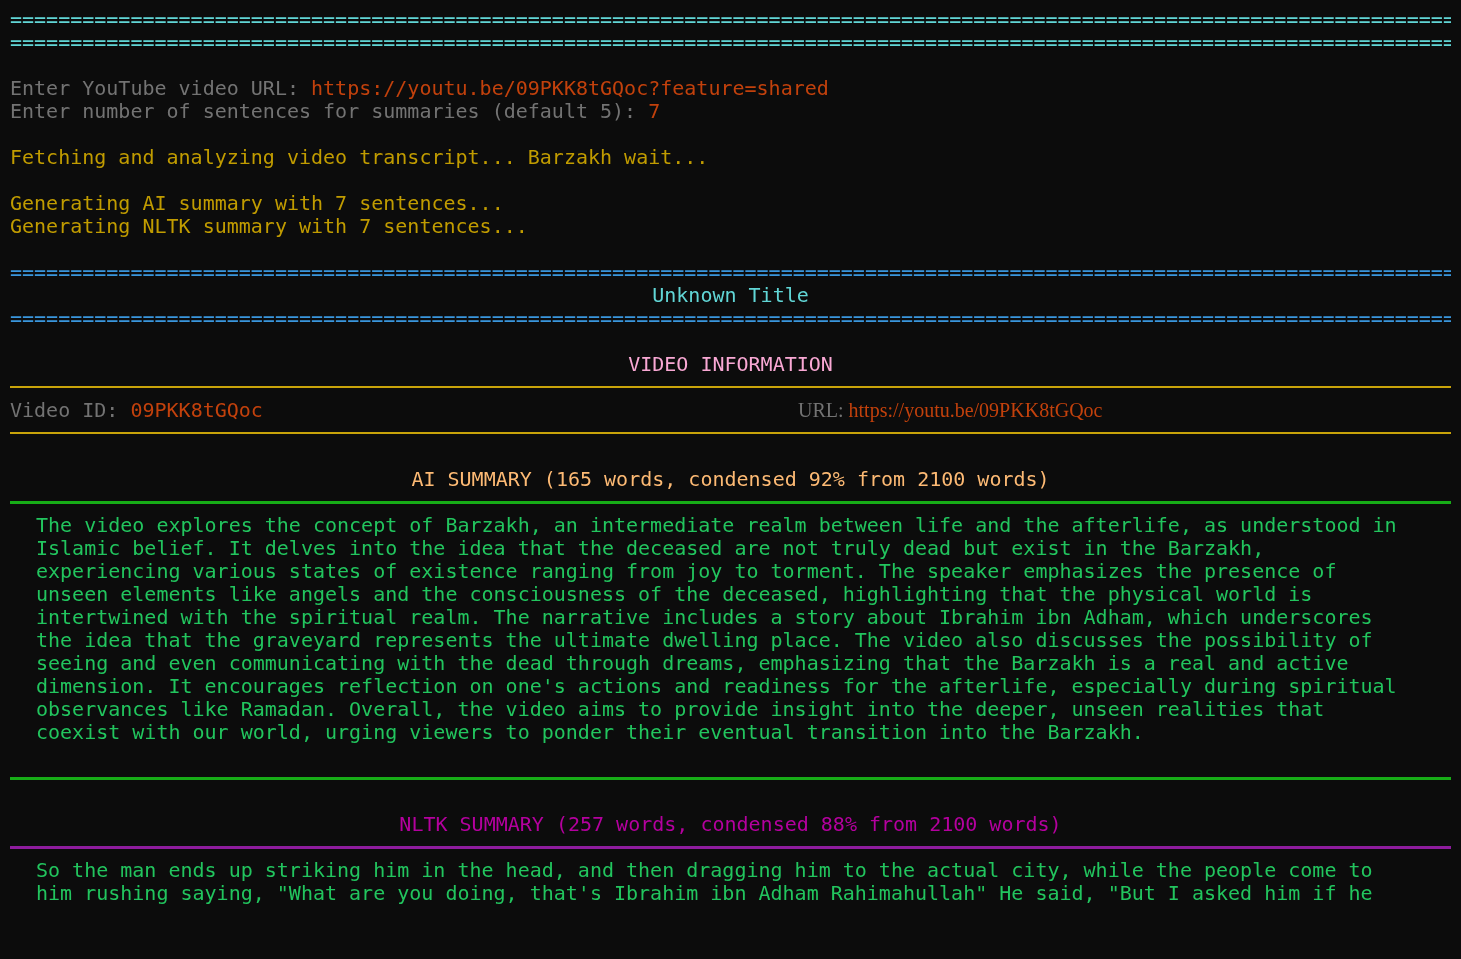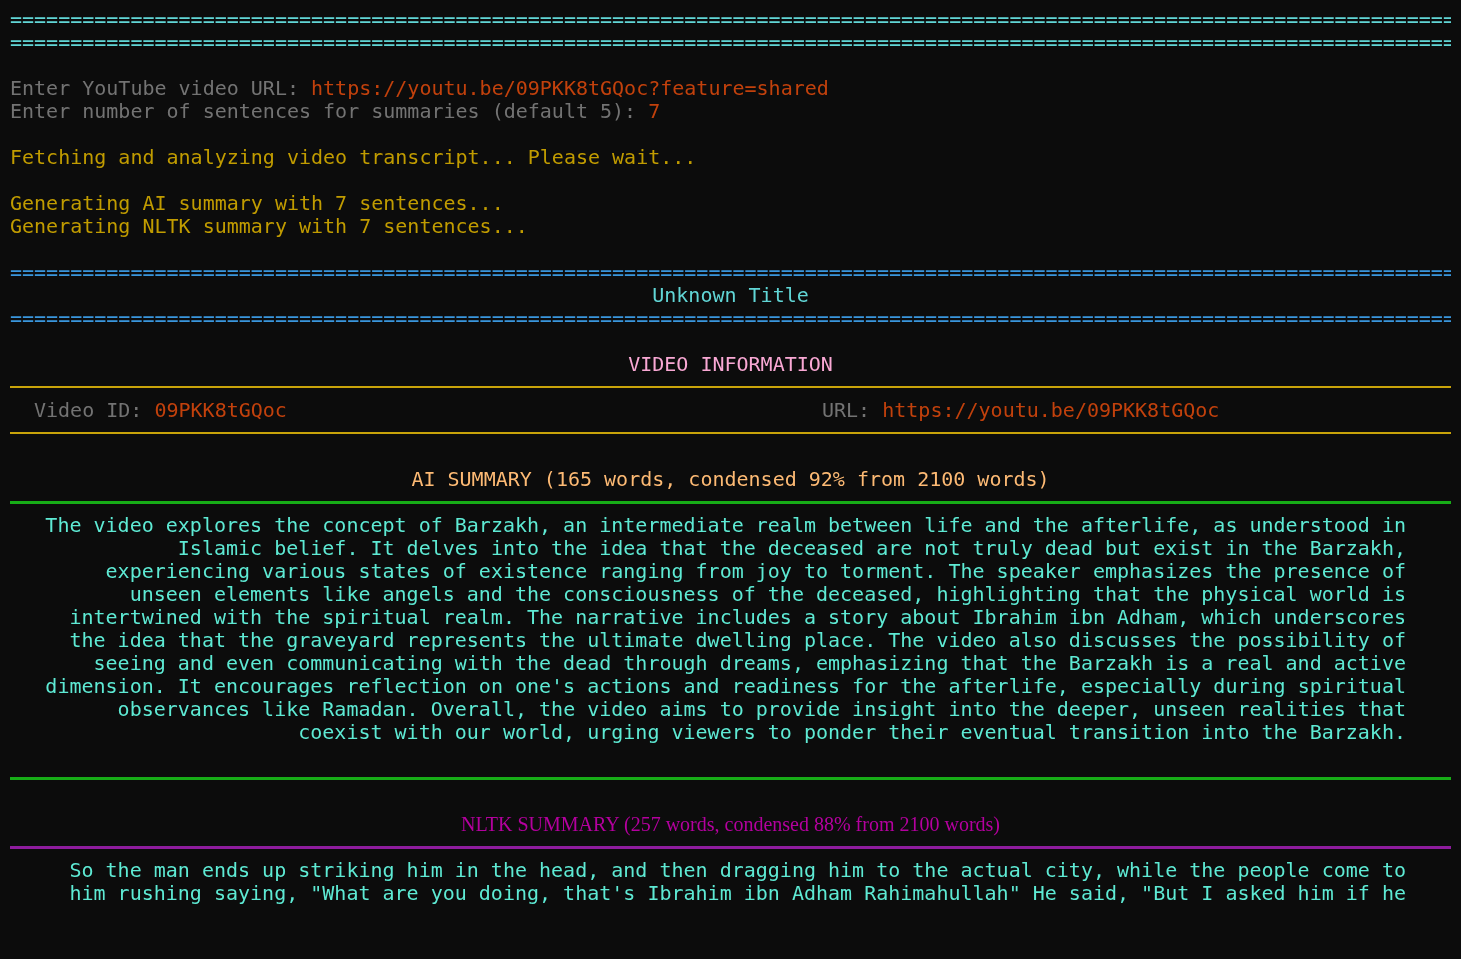--- a/index.html
+++ b/index.html
@@ -18,54 +18,53 @@
   }
   .line { height: 23px; white-space: pre; overflow: hidden; }
   .center { text-align: center; }
 
   .c-bcyan   { color: #61D6D6; }  
   .c-blue    { color: #3A96DD; }  
   .c-green   { color: #737373; }  
   .c-yellow  { color: #C19C00; }  
   .c-byellow { color: #f9a8d4; }  
   .c-bgreen  { color: #fdba74; }  
-  .c-bmagenta{ color: #B4009E; font-family: Liberation Serif, serif; }  
+  .c-bmagenta{ color: #B4009E; }  
   .c-white   { color: #c2410c; }
 
   .rule { height: 23px; position: relative; }
   .rule-bar { position: absolute; left: 0; right: 0; top: 10px; border-top-style: solid; }
   .rule-yellow .rule-bar { border-color: #C9A40A; border-top-width: 2px; }
   .rule-green  .rule-bar { border-color: #17AD17; border-top-width: 3px; }
   .rule-purple .rule-bar { border-color: #8E1C9E; border-top-width: 3px; }
 
   .para {
     width: 1370px;
     margin-left: 26px;
     white-space: pre-wrap;
-    color: #5eead4;
-    text-align: right;
+    color: #22c55e;
   }
-  .info-row { display: flex; margin-left: 24px; }
+  .info-row { display: flex; }
   .info-left  { width: 788px; white-space: pre; overflow: hidden; }
-  .info-right { white-space: pre; overflow: hidden; }
+  .info-right { white-space: pre; overflow: hidden; font-family: Liberation Serif, serif; }
 </style>
 </head>
 <body>
 
 <div class="terminal">
 
   <div class="line c-bcyan">======================================================================================================================================================</div>
   <div class="line c-bcyan">======================================================================================================================================================</div>
   <div class="line"></div>
 
   <div class="line"><span class="c-green">Enter YouTube video URL: </span><span class="c-white">https://youtu.be/09PKK8tGQoc?feature=shared</span></div>
   <div class="line"><span class="c-green">Enter number of sentences for summaries (default 5): </span><span class="c-white">7</span></div>
   <div class="line"></div>
 
-  <div class="line c-yellow">Fetching and analyzing video transcript... Please wait...</div>
+  <div class="line c-yellow">Fetching and analyzing video transcript... Barzakh wait...</div>
   <div class="line"></div>
   <div class="line c-yellow">Generating AI summary with 7 sentences...</div>
   <div class="line c-yellow">Generating NLTK summary with 7 sentences...</div>
   <div class="line"></div>
 
   <div class="line c-blue">======================================================================================================================================================</div>
   <div class="line center c-bcyan">Unknown Title</div>
   <div class="line c-blue">======================================================================================================================================================</div>
   <div class="line"></div>
 

